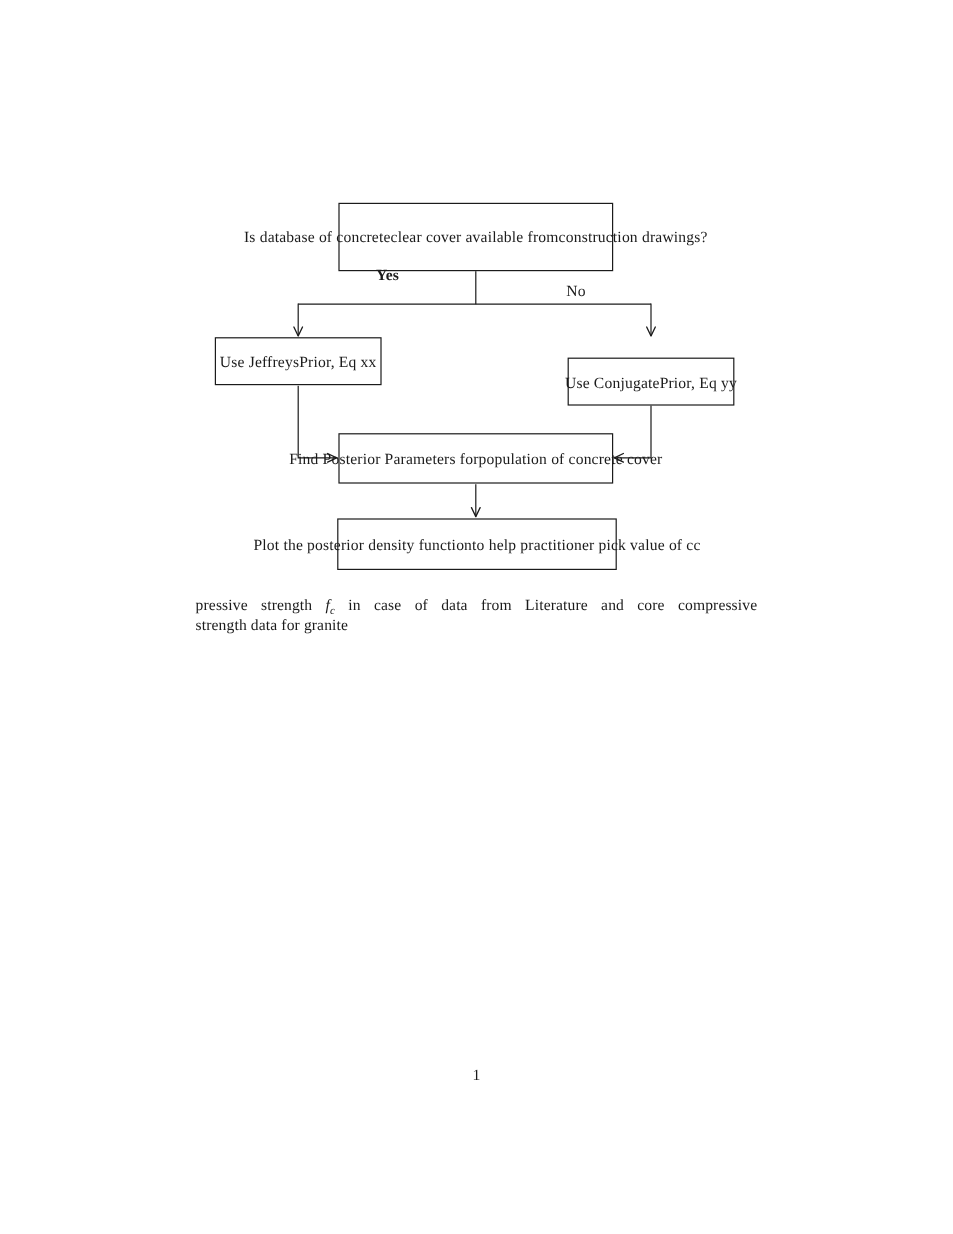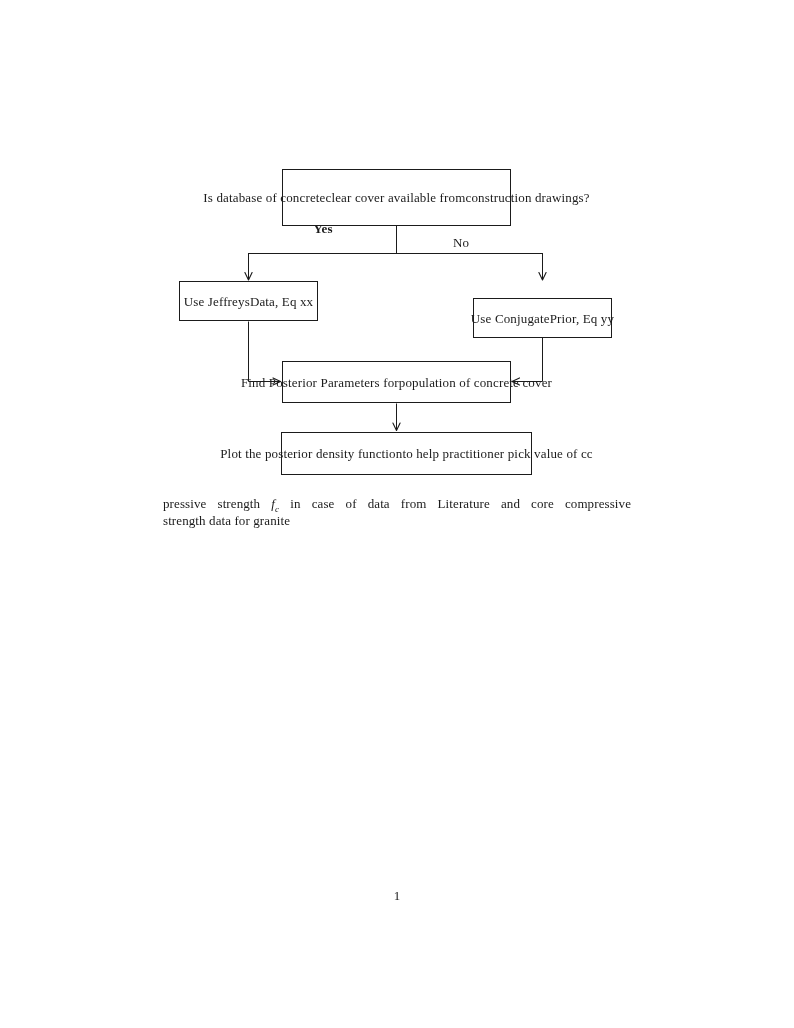--- a/index.html
+++ b/index.html
@@ -39,32 +39,32 @@
     font-size: 13px;
     line-height: 17px;
     letter-spacing: 0.15px;
   }
   .node .nl { display: block; white-space: nowrap; }
 
   #node-question  { left: 282px; top: 169px; width: 229px; height: 57px; }
   #node-jeffreys  { left: 179px; top: 281px; width: 139px; height: 40px; }
   #node-conjugate { left: 473px; top: 298px; width: 139px; height: 40px; }
   #node-posterior { left: 282px; top: 361px; width: 229px; height: 42px; }
-  #node-plot      { left: 281px; top: 432px; width: 251px; height: 43px; }
+  #node-plot      { left: 281px; top: 432px; width: 233px; height: 43px; }
 
   .edge-label {
     position: absolute;
     width: 50px;
     text-align: center;
     font-size: 13px;
     line-height: 17px;
     letter-spacing: 0.15px;
   }
   #label-yes { left: 298px; top: 220px; font-weight: bold; }
-  #label-no  { left: 436px; top: 234px; }
+  #label-no  { left: 455px; top: 234px; }
 
   
   .caption {
     position: absolute;
     left: 163px;
     top: 495px;
     width: 468px;
     font-size: 13px;
     line-height: 17.3px;
     letter-spacing: 0.1px;
@@ -119,21 +119,21 @@
       <span class="nl">Is database of concrete</span>
       <span class="nl">clear cover available from</span>
       <span class="nl">construction drawings?</span>
     </div>
 
     <div class="edge-label" id="label-yes">Yes</div>
     <div class="edge-label" id="label-no">No</div>
 
     <div class="node" id="node-jeffreys">
       <span class="nl">Use Jeffreys</span>
-      <span class="nl">Data, Eq xx</span>
+      <span class="nl">Prior, Eq xx</span>
     </div>
 
     <div class="node" id="node-conjugate">
       <span class="nl">Use Conjugate</span>
       <span class="nl">Prior, Eq yy</span>
     </div>
 
     <div class="node" id="node-posterior">
       <span class="nl">Find Posterior Parameters for</span>
       <span class="nl">population of concrete cover</span>

